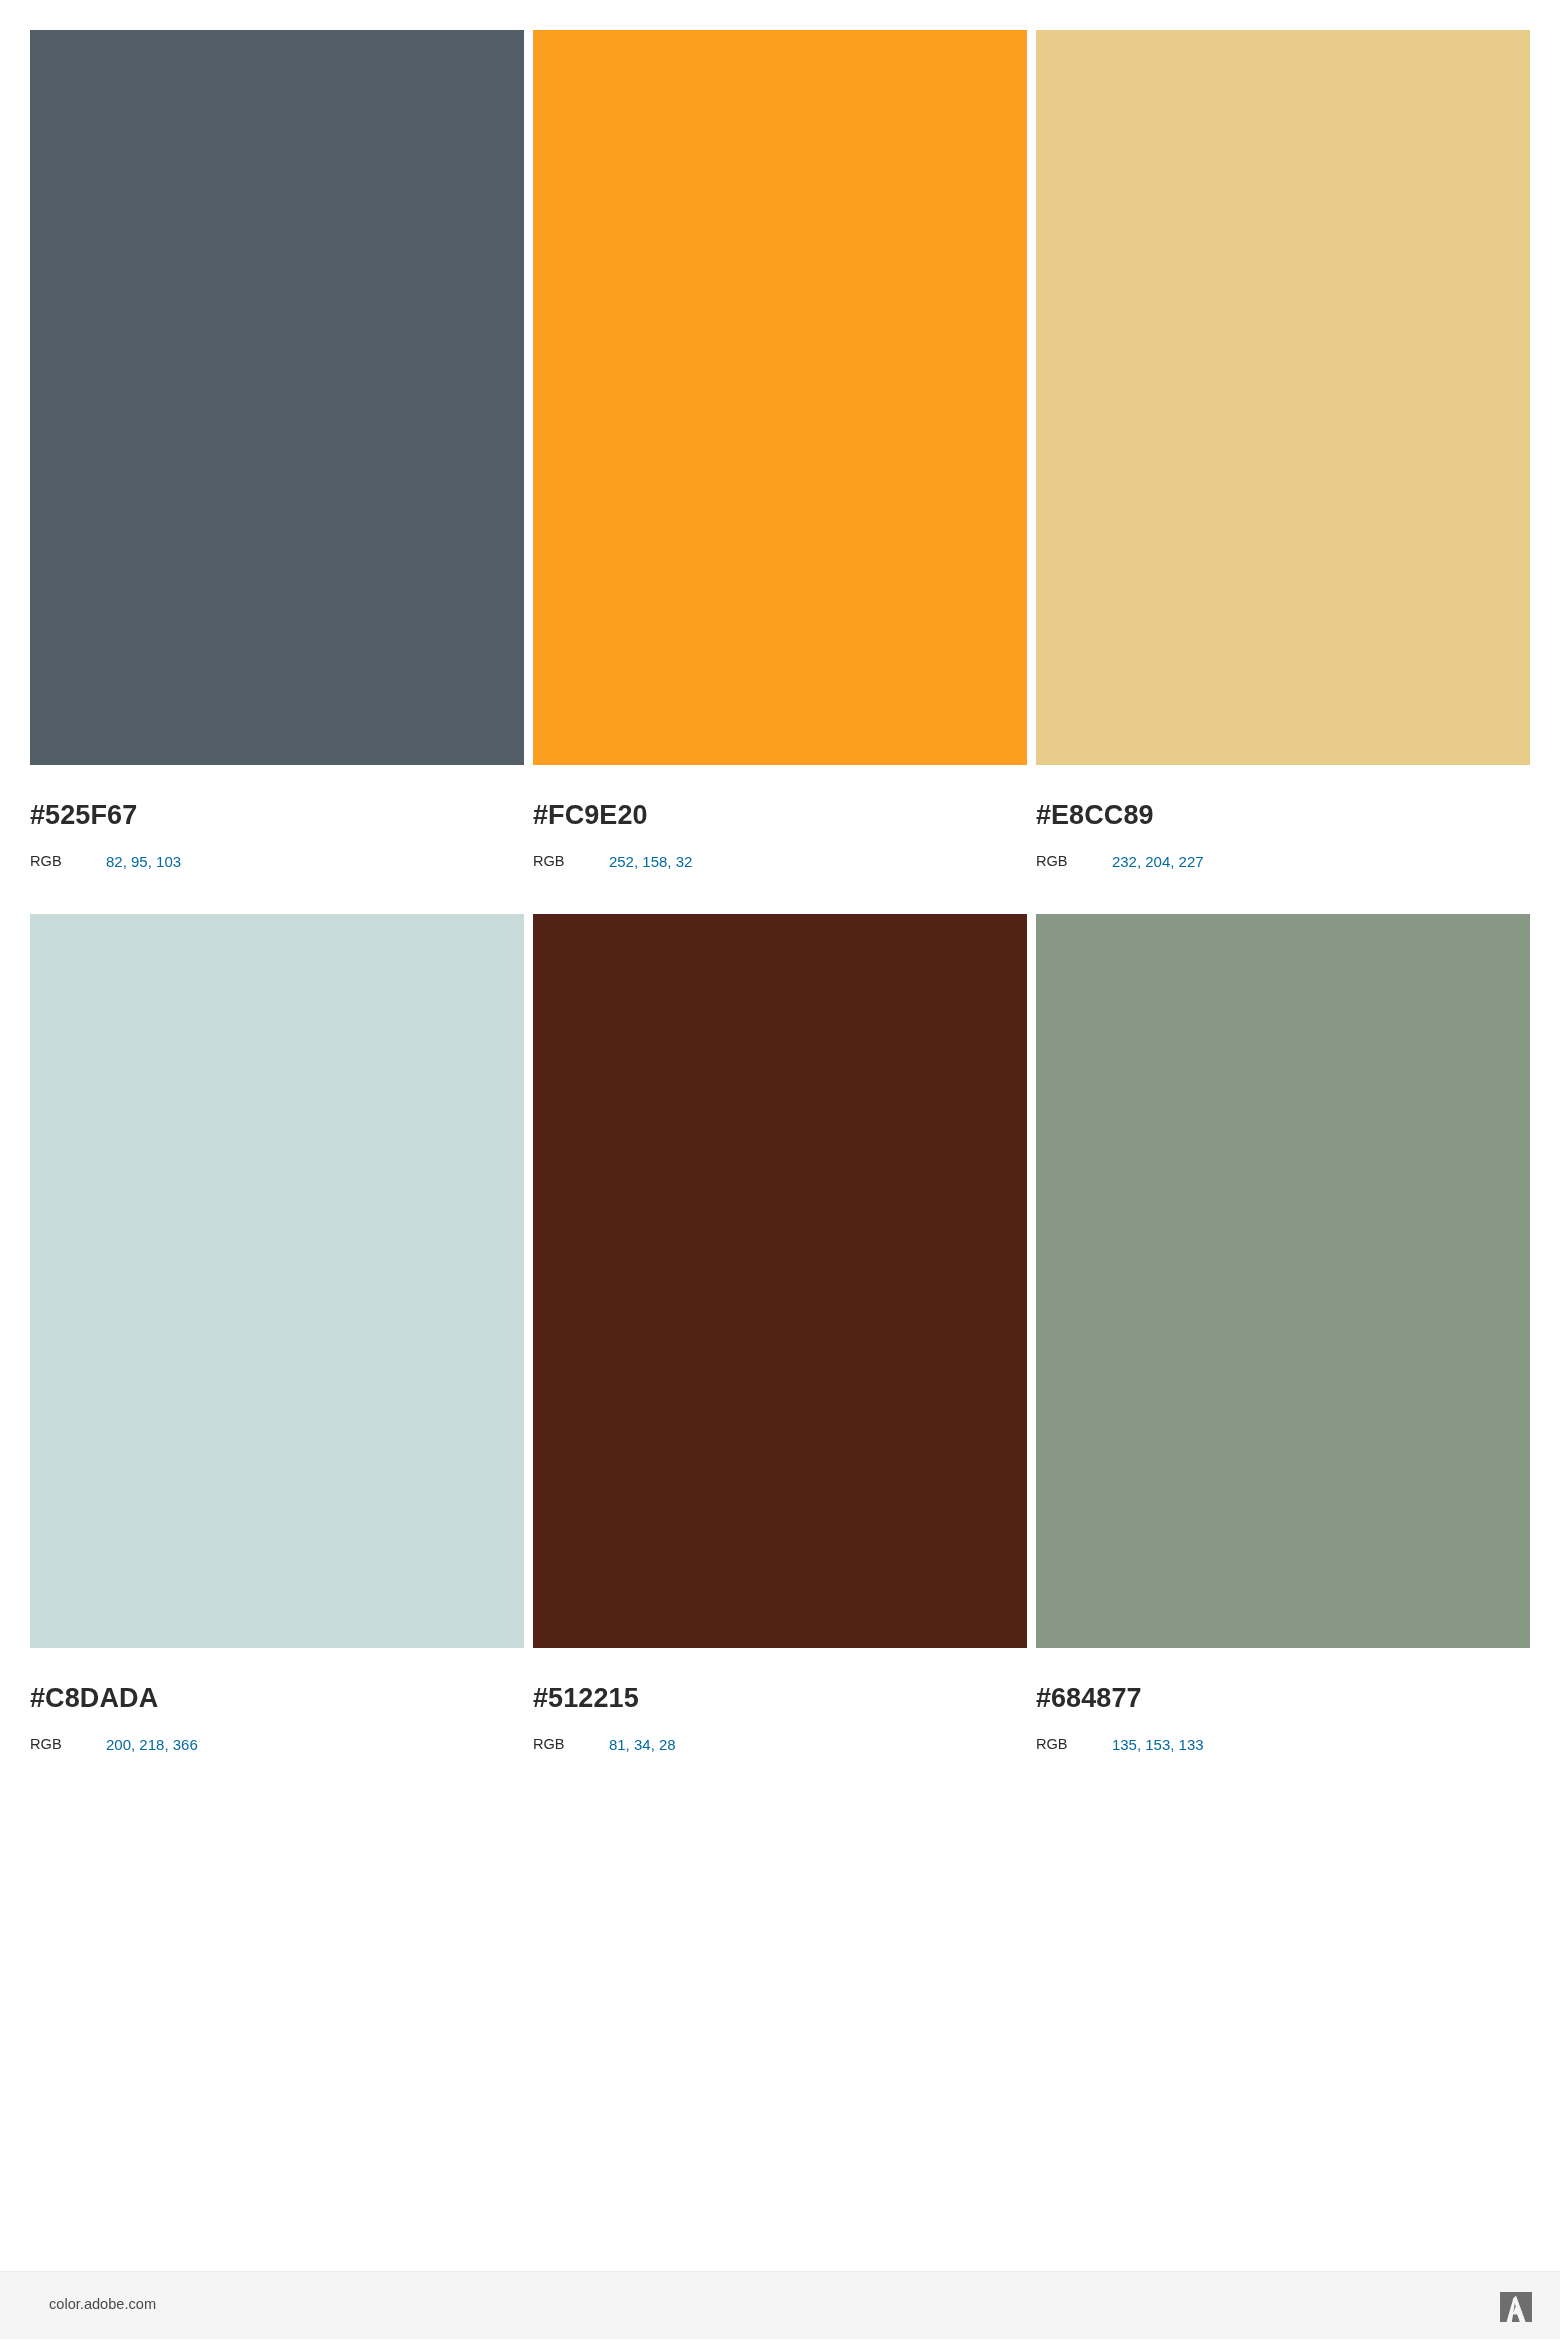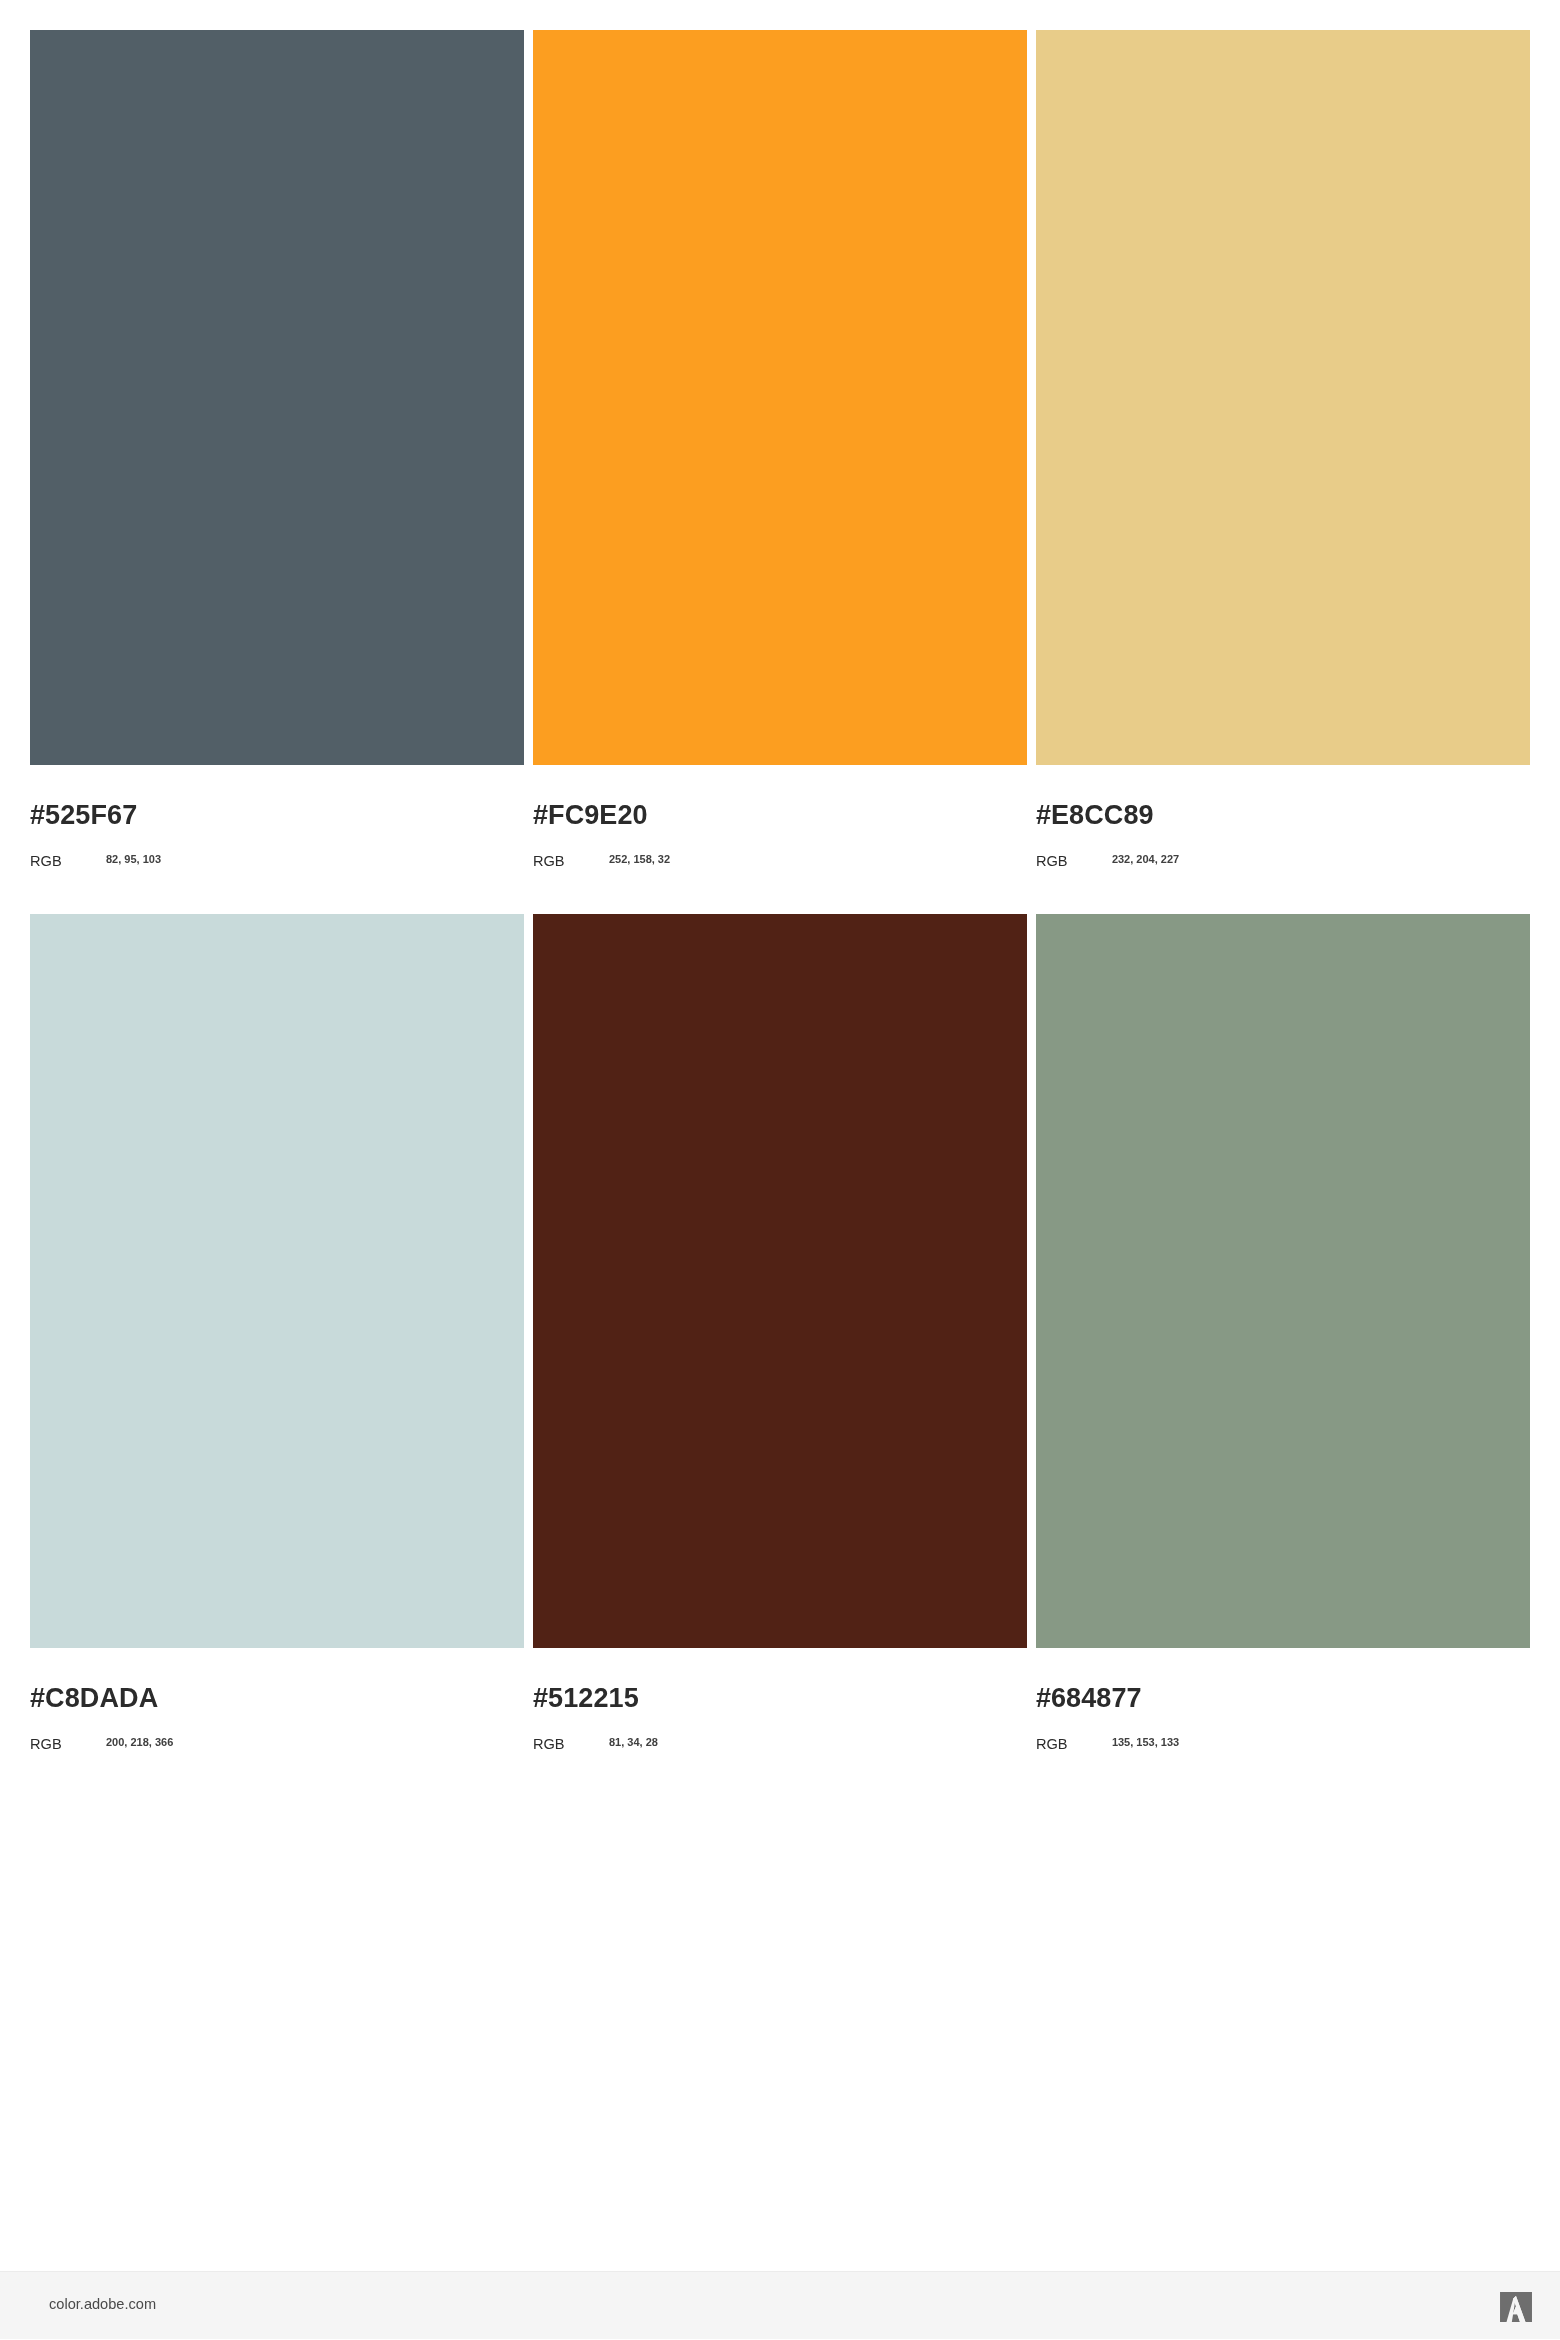--- a/index.html
+++ b/index.html
@@ -77,23 +77,23 @@
 
   .rgb-label {
     font-size: 14.6px;
     font-weight: normal;
     color: #2b2b2b;
     width: 76px;
     flex: 0 0 76px;
   }
 
   .rgb-value {
-    font-size: 11px;
-    font-weight: bold;
-    color: #404040;
+    font-size: 15px;
+    font-weight: normal;
+    color: #0369a1;
   }
 
   
   .footer-bar {
     position: absolute;
     left: 0;
     top: 2271px;
     width: 1560px;
     height: 68px;
     background: #f5f5f5;

